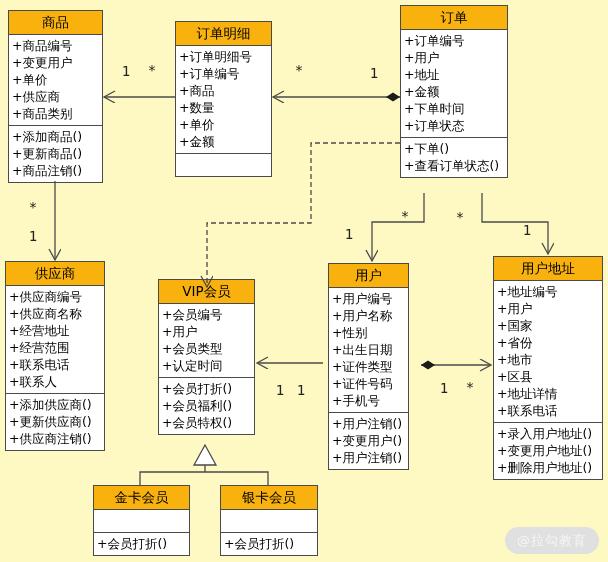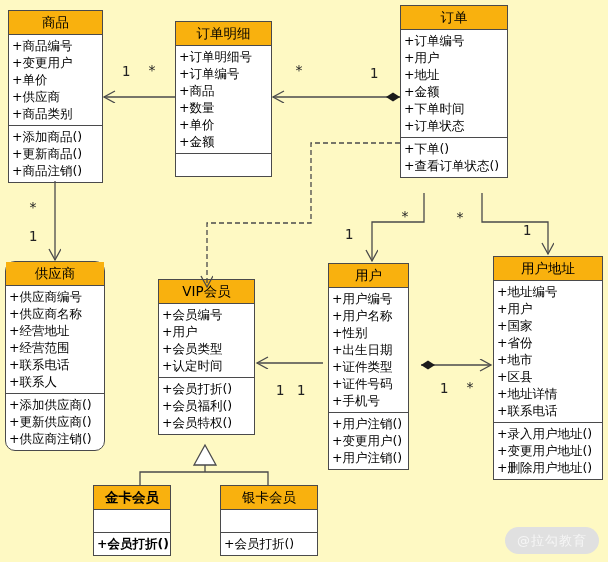--- a/index.html
+++ b/index.html
@@ -86,21 +86,21 @@
         <div class="uml-row">+地址</div>
         <div class="uml-row">+金额</div>
         <div class="uml-row">+下单时间</div>
         <div class="uml-row">+订单状态</div>
       </div>
       <div class="uml-section">
         <div class="uml-row">+下单()</div>
         <div class="uml-row">+查看订单状态()</div>
       </div>
     </div>
-    <div class="uml-class" style="left: 5px; top: 261px; width: 100px; border-radius: 10px;">
+    <div class="uml-class" style="left: 5px; top: 261px; width: 100px;">
       <div class="uml-header">供应商</div>
       <div class="uml-section">
         <div class="uml-row">+供应商编号</div>
         <div class="uml-row">+供应商名称</div>
         <div class="uml-row">+经营地址</div>
         <div class="uml-row">+经营范围</div>
         <div class="uml-row">+联系电话</div>
         <div class="uml-row">+联系人</div>
       </div>
       <div class="uml-section">
@@ -151,21 +151,21 @@
         <div class="uml-row">+区县</div>
         <div class="uml-row">+地址详情</div>
         <div class="uml-row">+联系电话</div>
       </div>
       <div class="uml-section">
         <div class="uml-row">+录入用户地址()</div>
         <div class="uml-row">+变更用户地址()</div>
         <div class="uml-row">+删除用户地址()</div>
       </div>
     </div>
-    <div class="uml-class" style="left: 93px; top: 485px; width: 78px; font-weight: bold;">
+    <div class="uml-class" style="left: 93px; top: 485px; width: 97px;">
       <div class="uml-header">金卡会员</div>
       <div class="uml-section empty"></div>
       <div class="uml-section">
         <div class="uml-row">+会员打折()</div>
       </div>
     </div>
     <div class="uml-class" style="left: 220px; top: 485px; width: 98px;">
       <div class="uml-header">银卡会员</div>
       <div class="uml-section empty"></div>
       <div class="uml-section">

